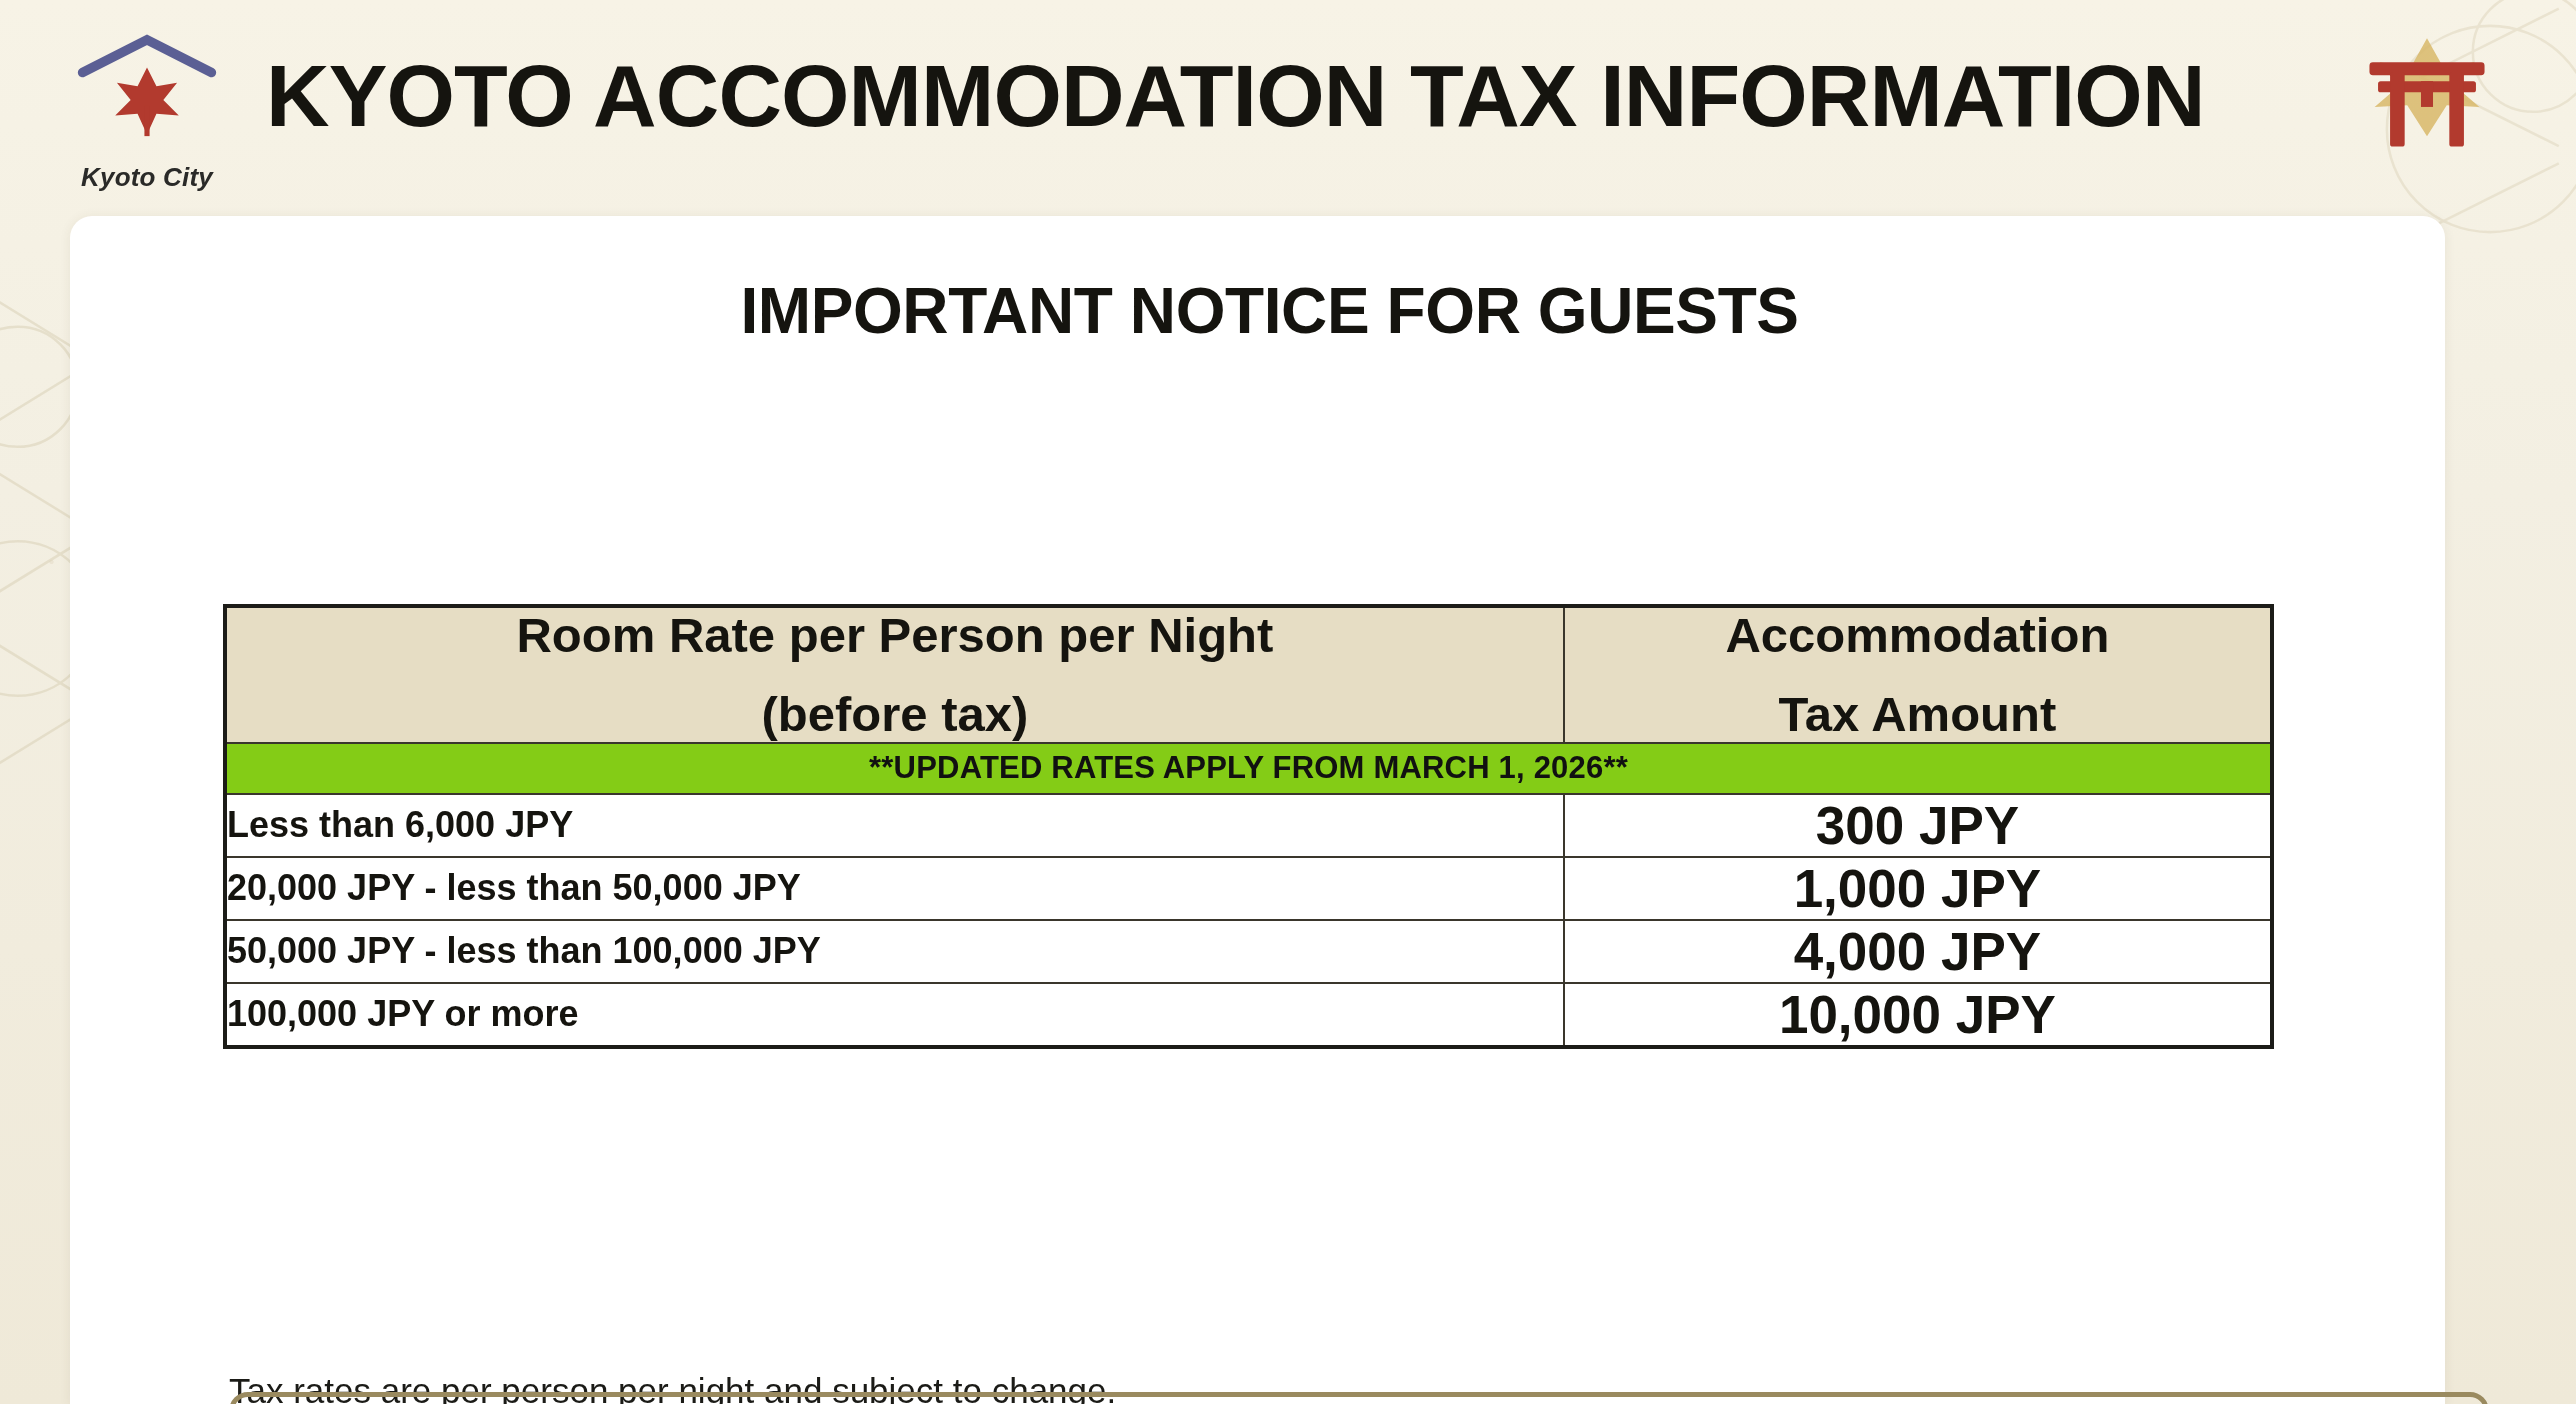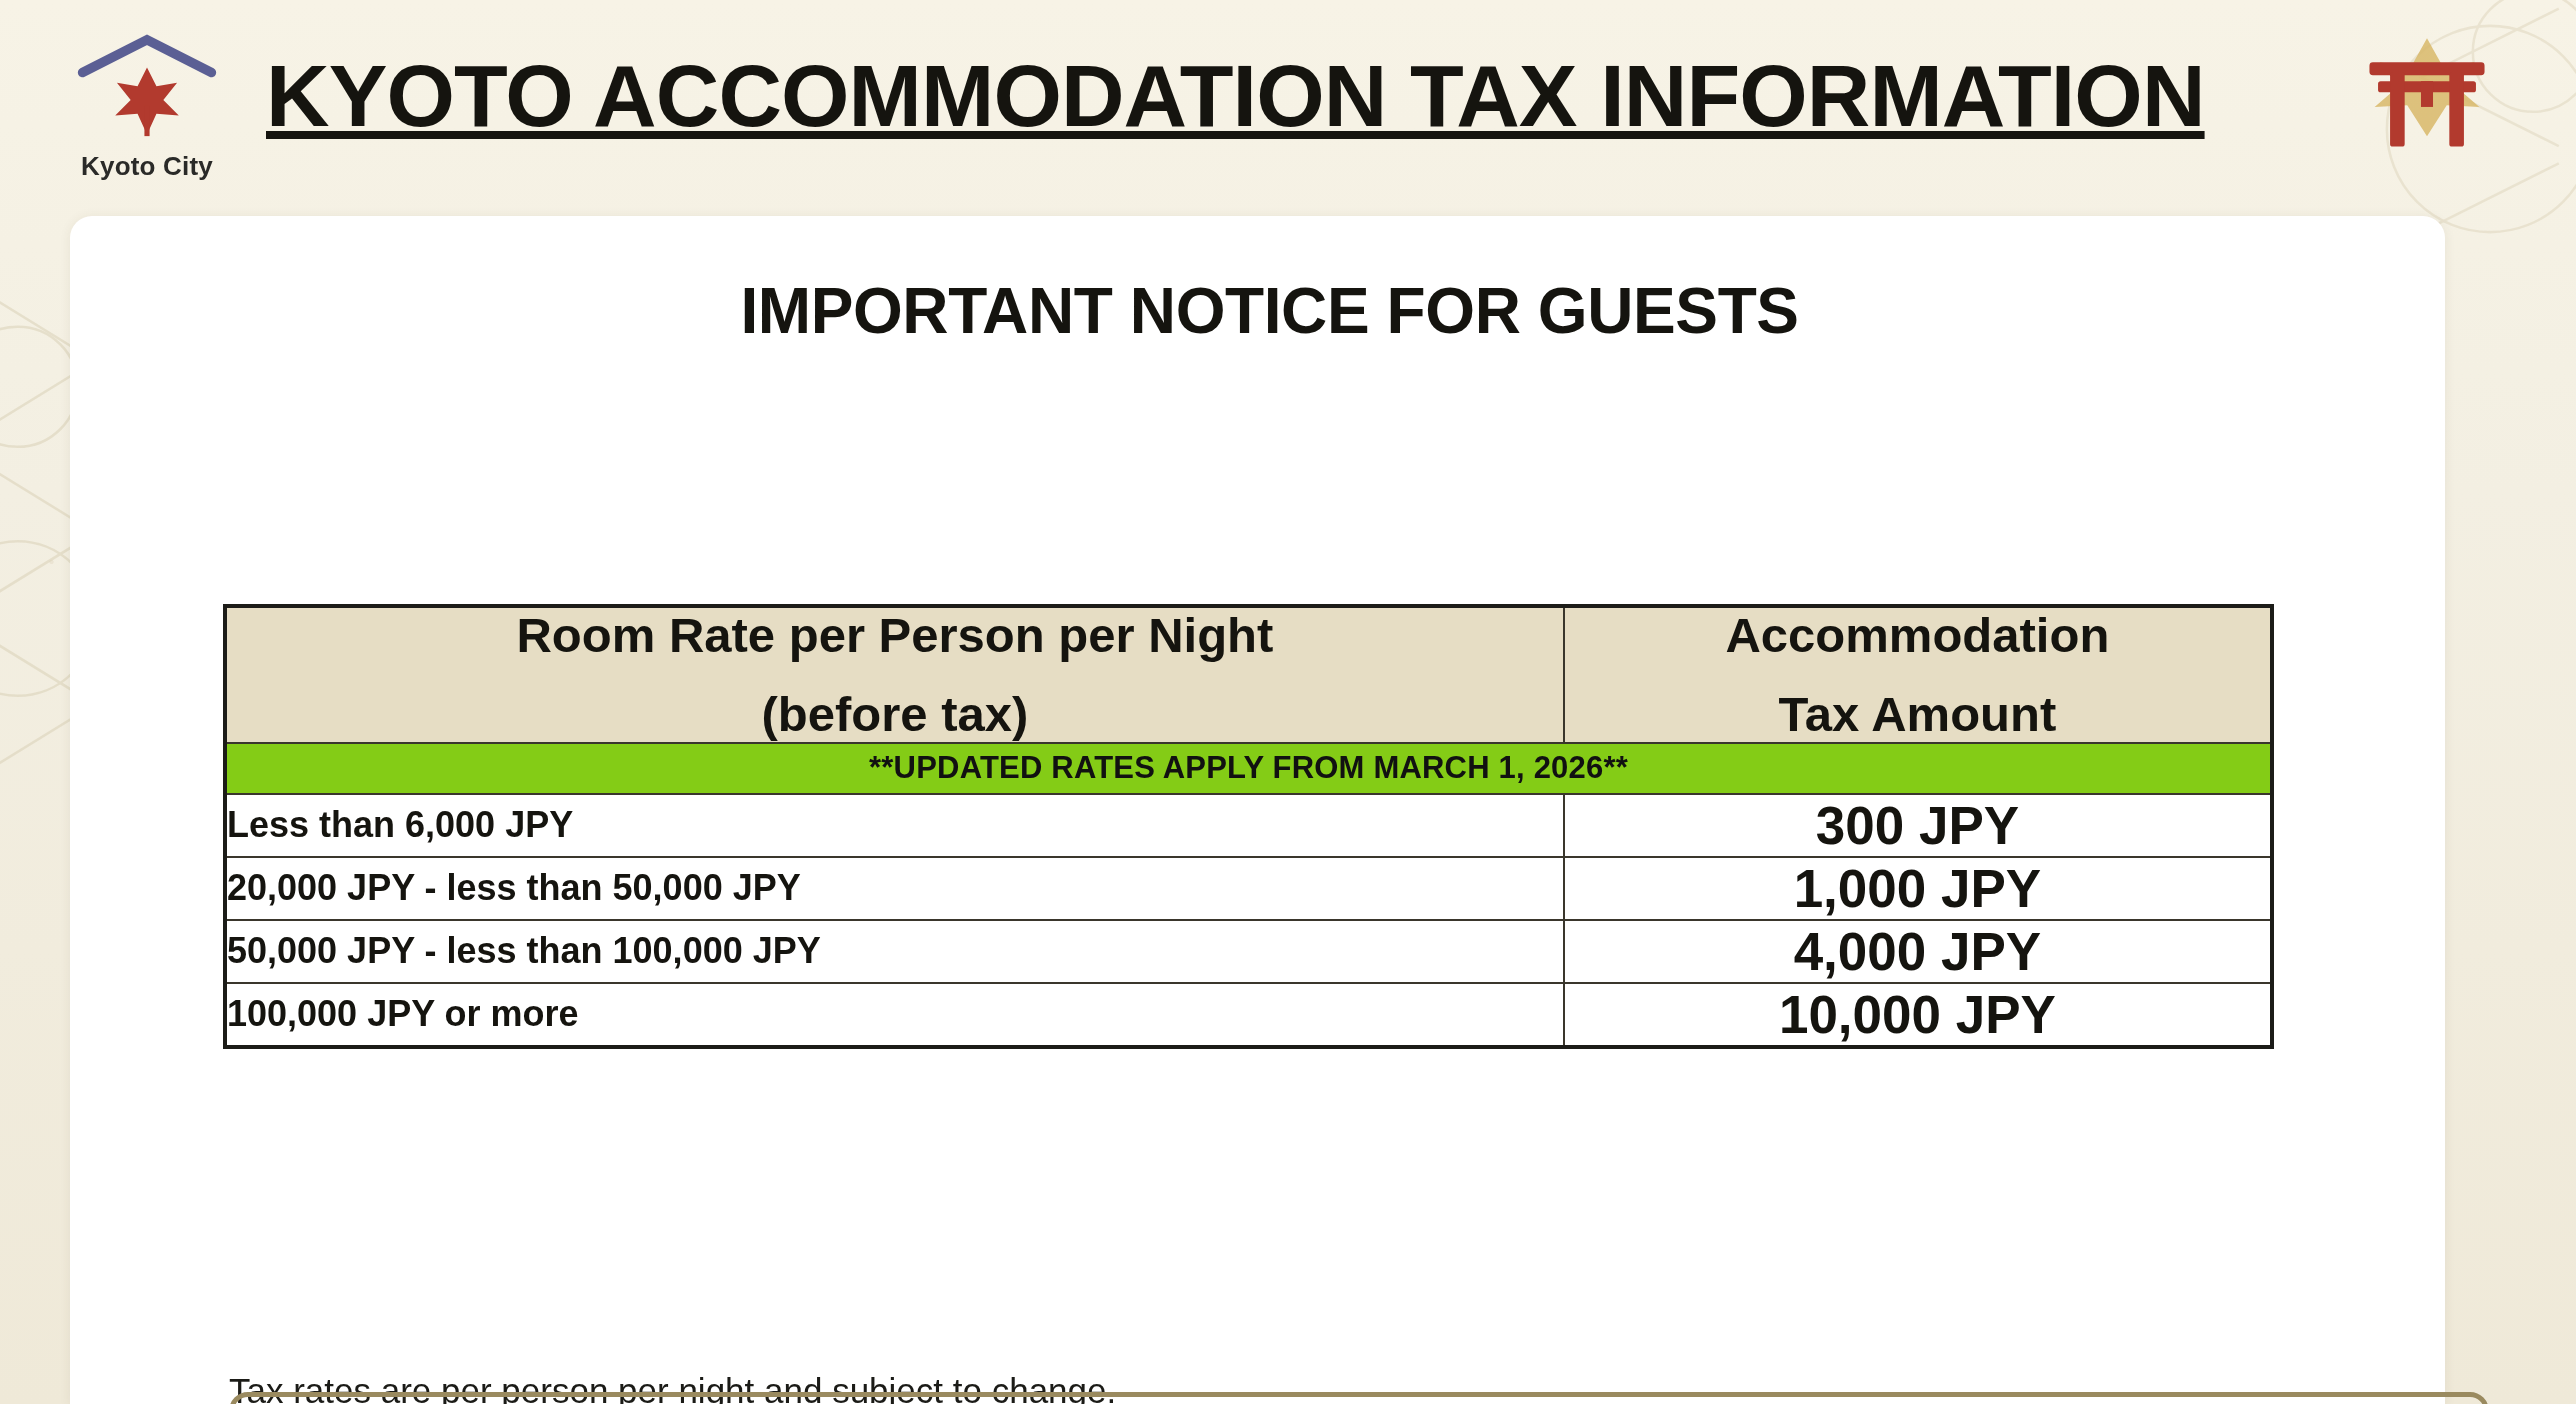--- a/index.html
+++ b/index.html
@@ -52,32 +52,32 @@
   .city-logo .mark {
     width: 160px;
     height: 110px;
     position: relative;
   }
   .city-logo .label {
     font-size: 26px;
     font-weight: 700;
     color: #2a2a28;
     letter-spacing: 0.2px;
-    margin-top: 8px;
+    margin-top: 19px;
+    font-style: italic;
   }
   .header-title {
     position: absolute;
     left: 266px;
     top: 45px;
     font-size: 88px;
     font-weight: 700;
     color: #15140f;
     letter-spacing: -0.9px;
     white-space: nowrap;
-    text-decoration: underline;
   }
   .torii {
     position: absolute;
     right: 76px;
     top: 33px;
     width: 146px;
     height: 129px;
   }
 
   

